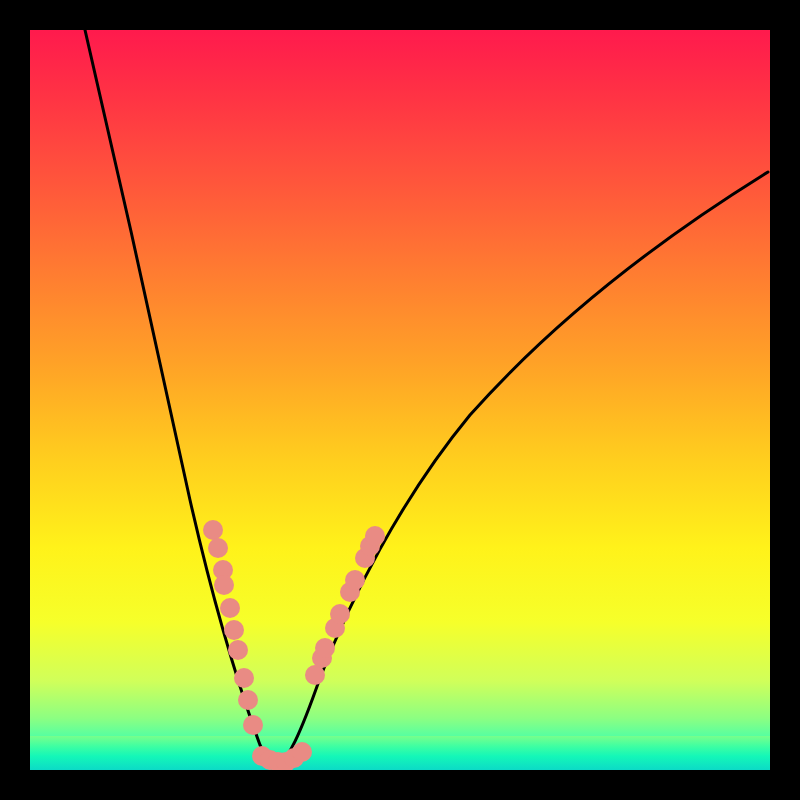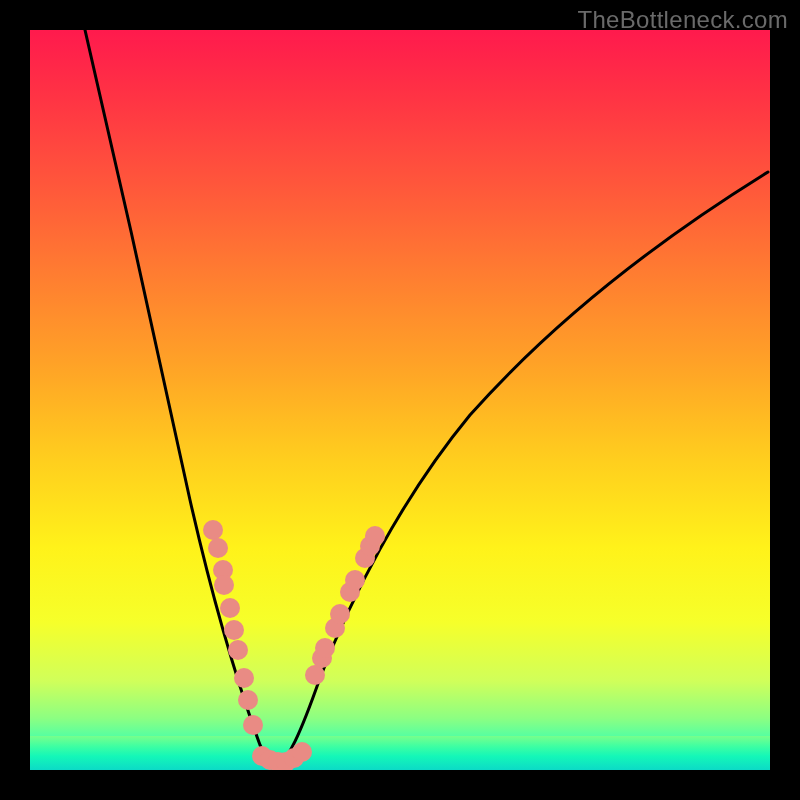--- a/index.html
+++ b/index.html
@@ -81,21 +81,20 @@
     stroke: none;
   }
   .bottom-dots {
     fill: #e98b84;
   }
 </style>
 </head>
 <body>
 
 <div class="outer">
-  <div class="watermark">TheBottleneck.com</div>
 
   <div class="plot">
     <div class="green-band"></div>
 
     <svg class="curves" viewBox="0 0 740 740">
 
       <path class="curve" d="M 55 0
            C 90 150, 130 330, 160 470
            C 185 580, 210 660, 230 715
            C 236 728, 240 735, 246 738"></path>

